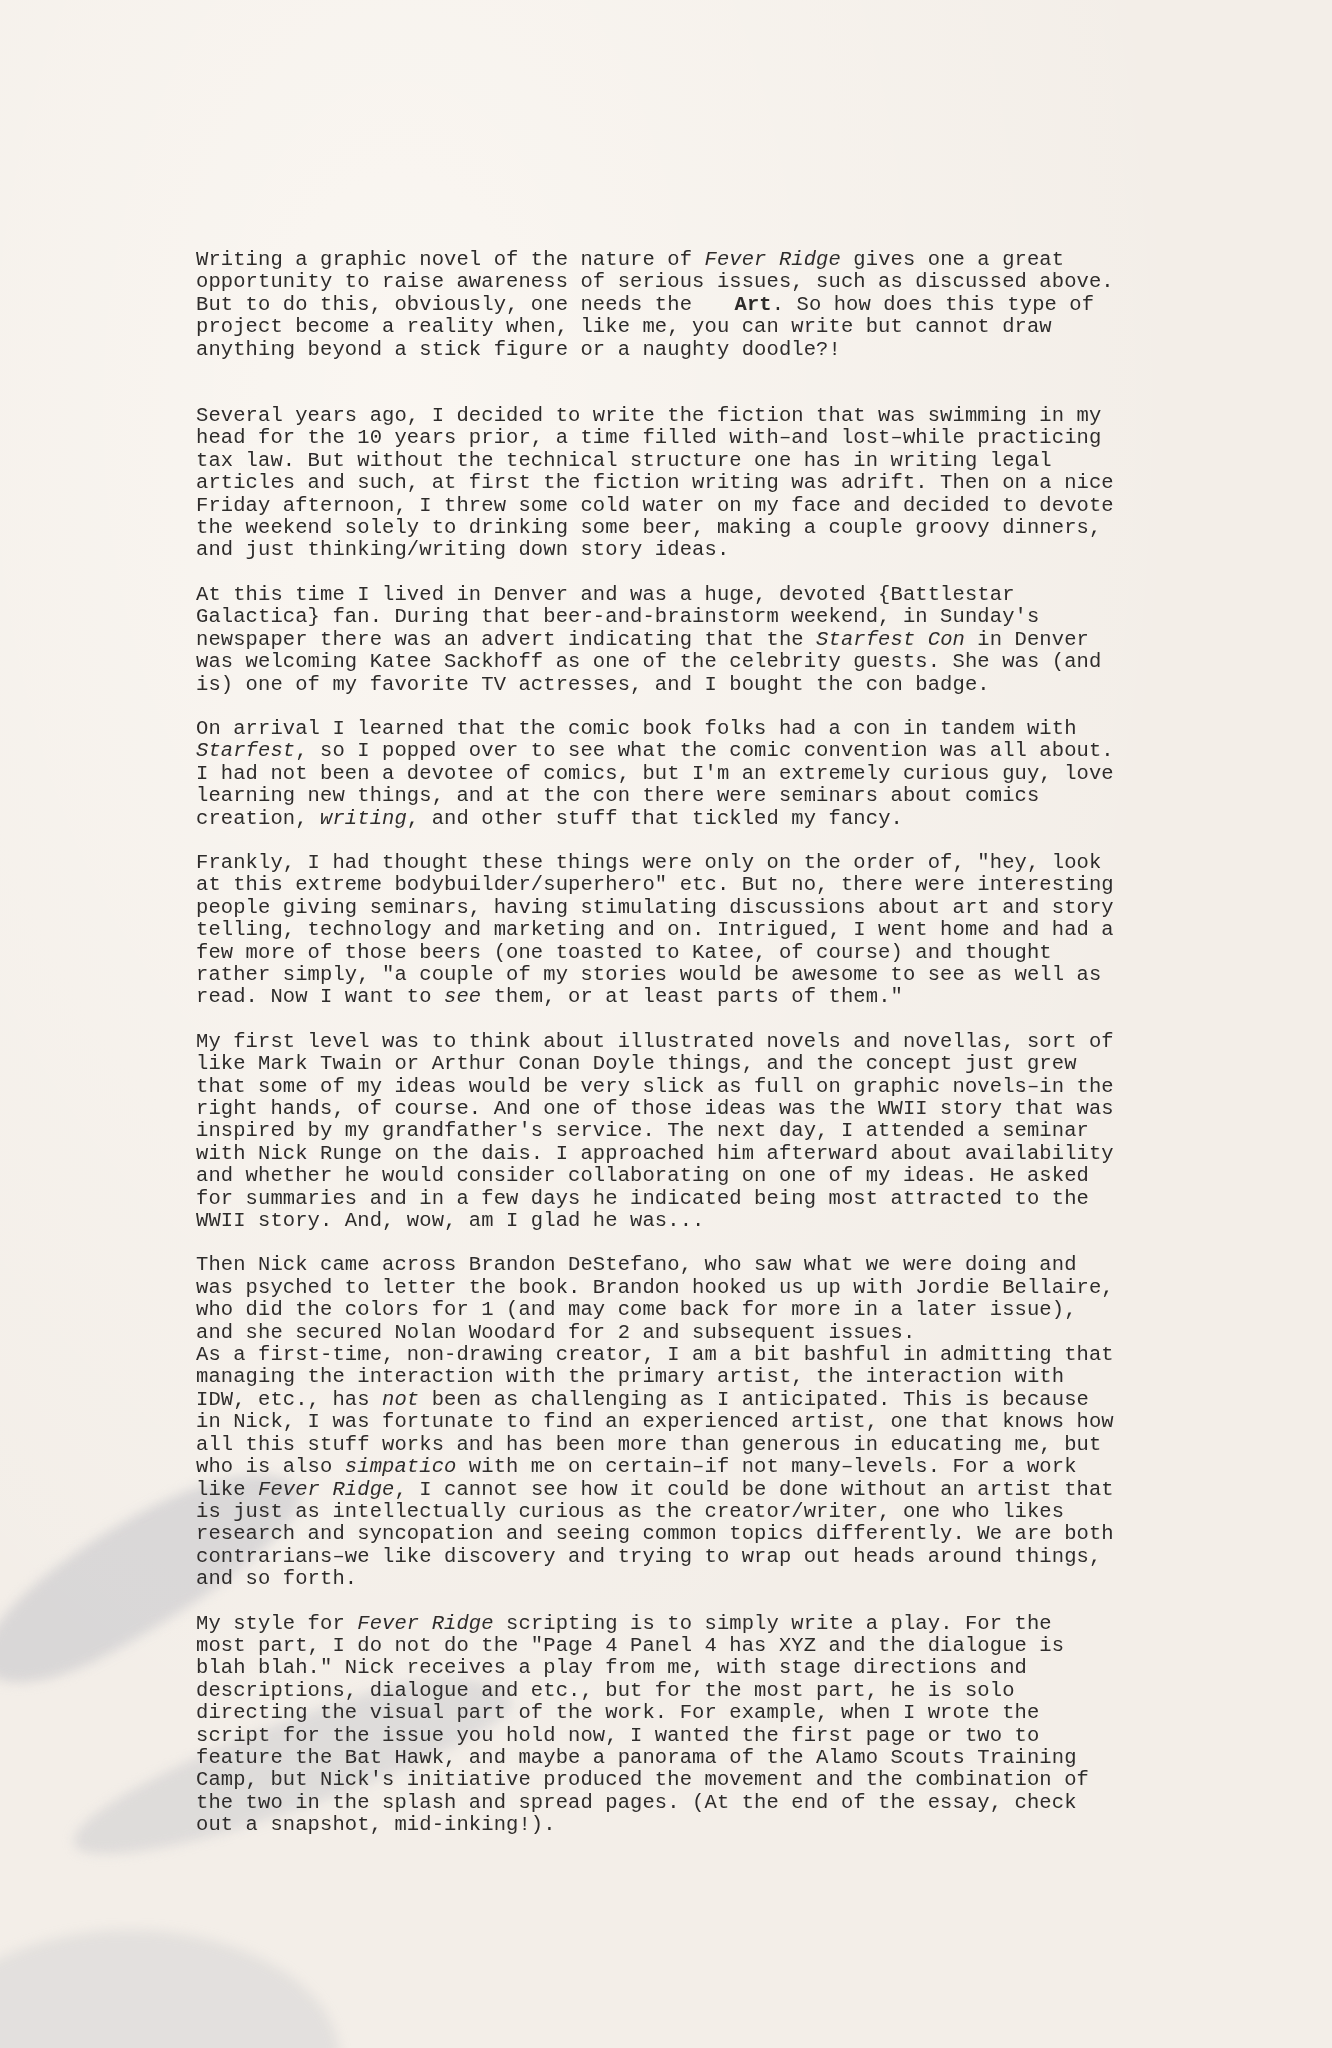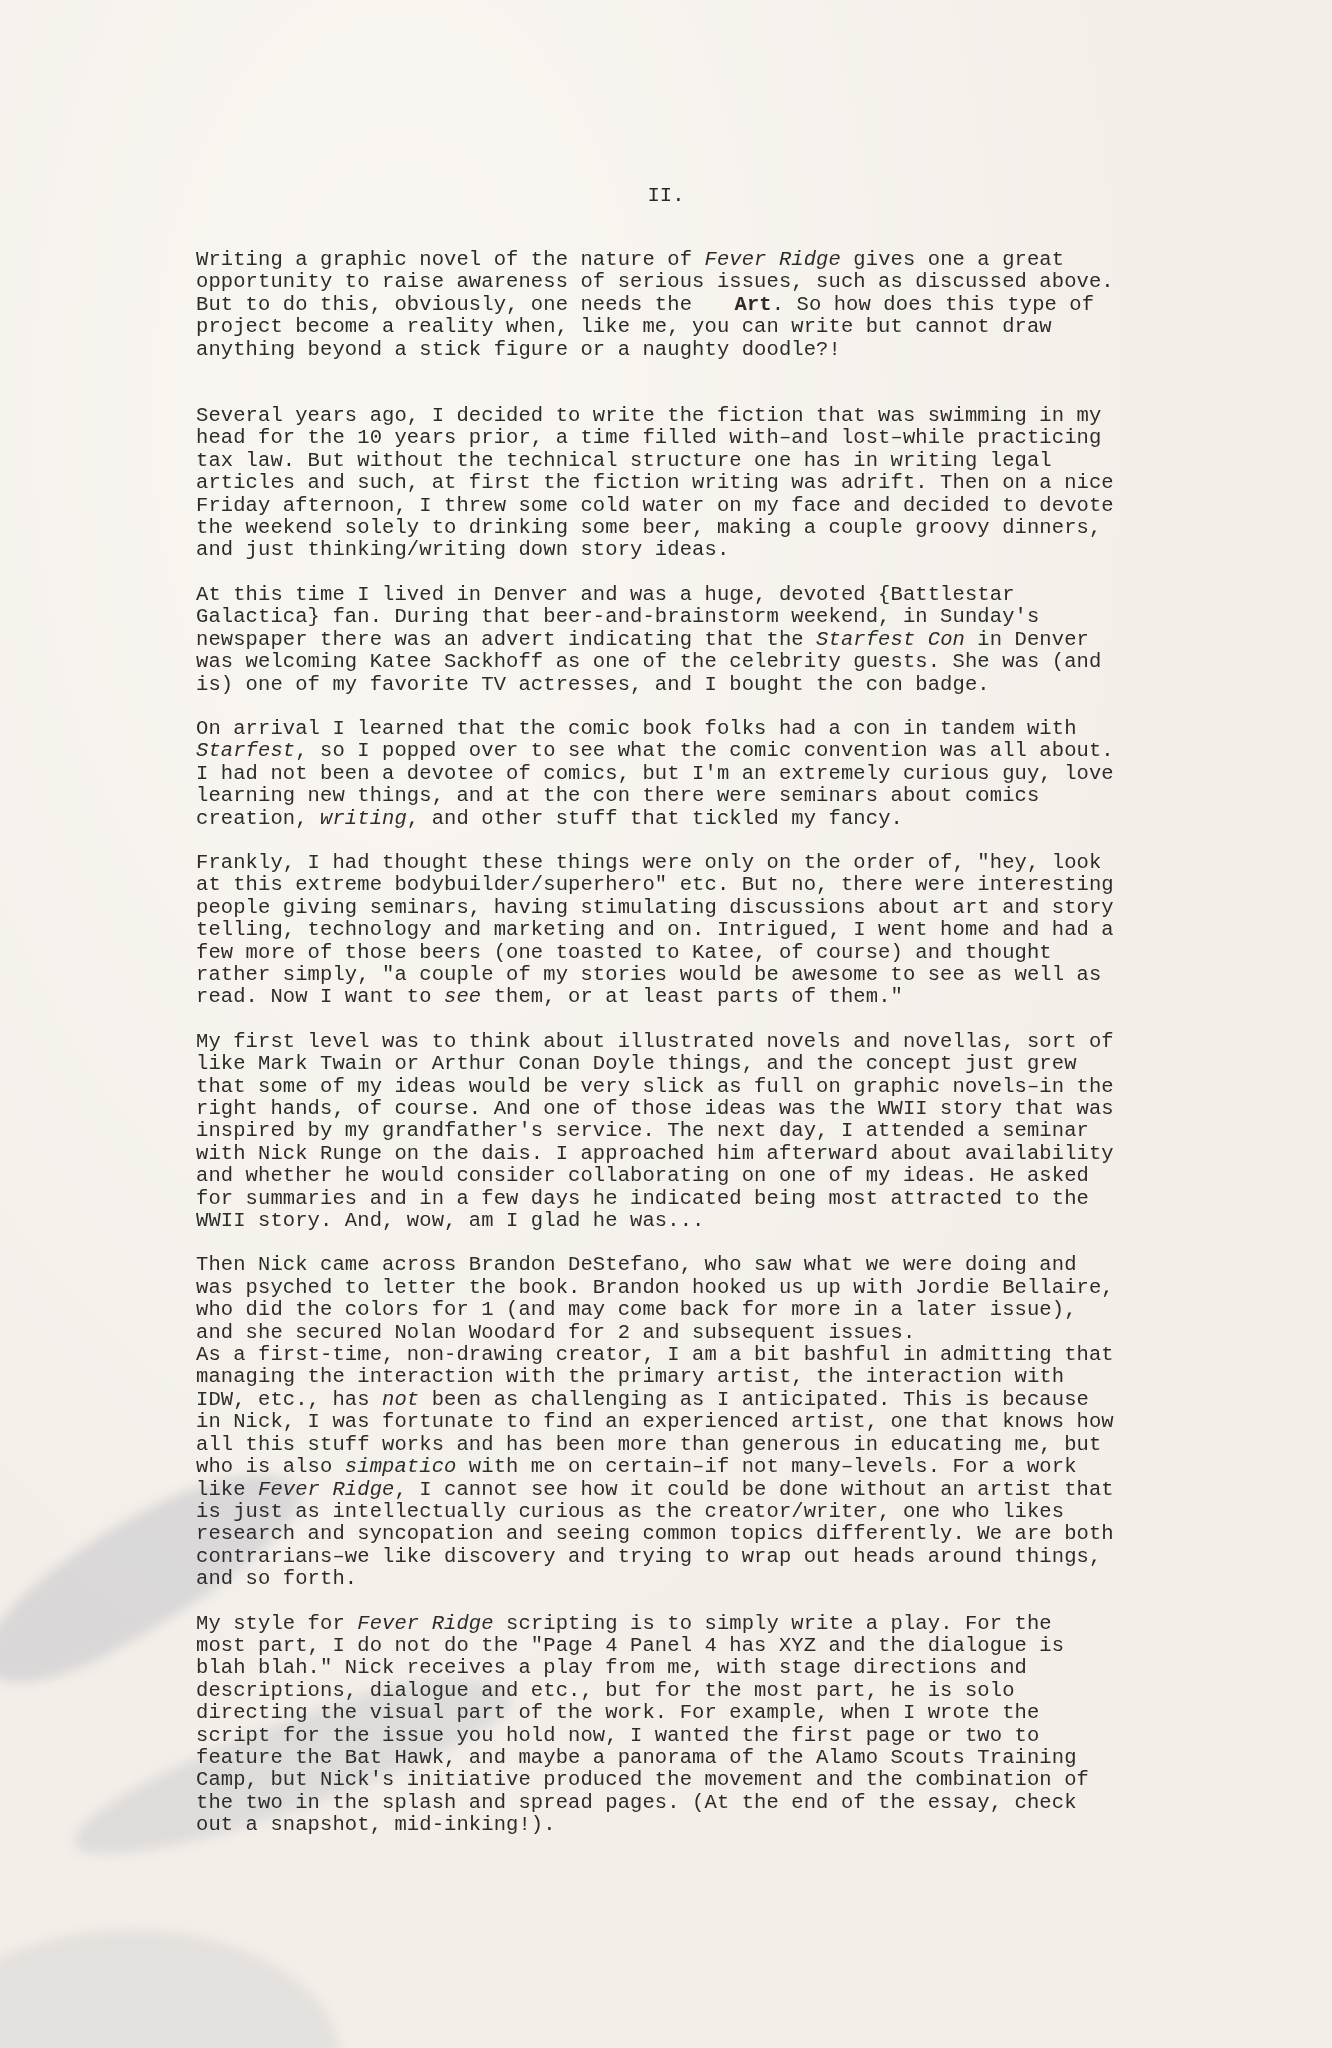--- a/index.html
+++ b/index.html
@@ -80,21 +80,20 @@
     b { font-weight: bold; margin-left: 30px; }
   </style>
 </head>
 <body>
 
 <div class="page">
   <div class="smudge s1"></div>
   <div class="smudge s2"></div>
   <div class="smudge s3"></div>
 
-  <div class="heading">II.</div>
 
   <div class="body" id="body">
       <div class="para"><span class="line">Writing a graphic novel of the nature of <em>Fever Ridge</em> gives one a great</span><span class="line">opportunity to raise awareness of serious issues, such as discussed above.</span><span class="line">But to do this, obviously, one needs the <b>Art</b>. So how does this type of</span><span class="line">project become a reality when, like me, you can write but cannot draw</span><span class="line">anything beyond a stick figure or a naughty doodle?!</span></div>
       <div class="gap-lg"></div>
       <div class="para"><span class="line">Several years ago, I decided to write the fiction that was swimming in my</span><span class="line">head for the 10 years prior, a time filled with–and lost–while practicing</span><span class="line">tax law. But without the technical structure one has in writing legal</span><span class="line">articles and such, at first the fiction writing was adrift. Then on a nice</span><span class="line">Friday afternoon, I threw some cold water on my face and decided to devote</span><span class="line">the weekend solely to drinking some beer, making a couple groovy dinners,</span><span class="line">and just thinking/writing down story ideas.</span></div>
       <div class="gap"></div>
       <div class="para"><span class="line">At this time I lived in Denver and was a huge, devoted {Battlestar</span><span class="line">Galactica} fan. During that beer-and-brainstorm weekend, in Sunday's</span><span class="line">newspaper there was an advert indicating that the <em>Starfest Con</em> in Denver</span><span class="line">was welcoming Katee Sackhoff as one of the celebrity guests. She was (and</span><span class="line">is) one of my favorite TV actresses, and I bought the con badge.</span></div>
       <div class="gap"></div>
       <div class="para"><span class="line">On arrival I learned that the comic book folks had a con in tandem with</span><span class="line"><em>Starfest</em>, so I popped over to see what the comic convention was all about.</span><span class="line">I had not been a devotee of comics, but I'm an extremely curious guy, love</span><span class="line">learning new things, and at the con there were seminars about comics</span><span class="line">creation, <em>writing</em>, and other stuff that tickled my fancy.</span></div>
       <div class="gap"></div>

